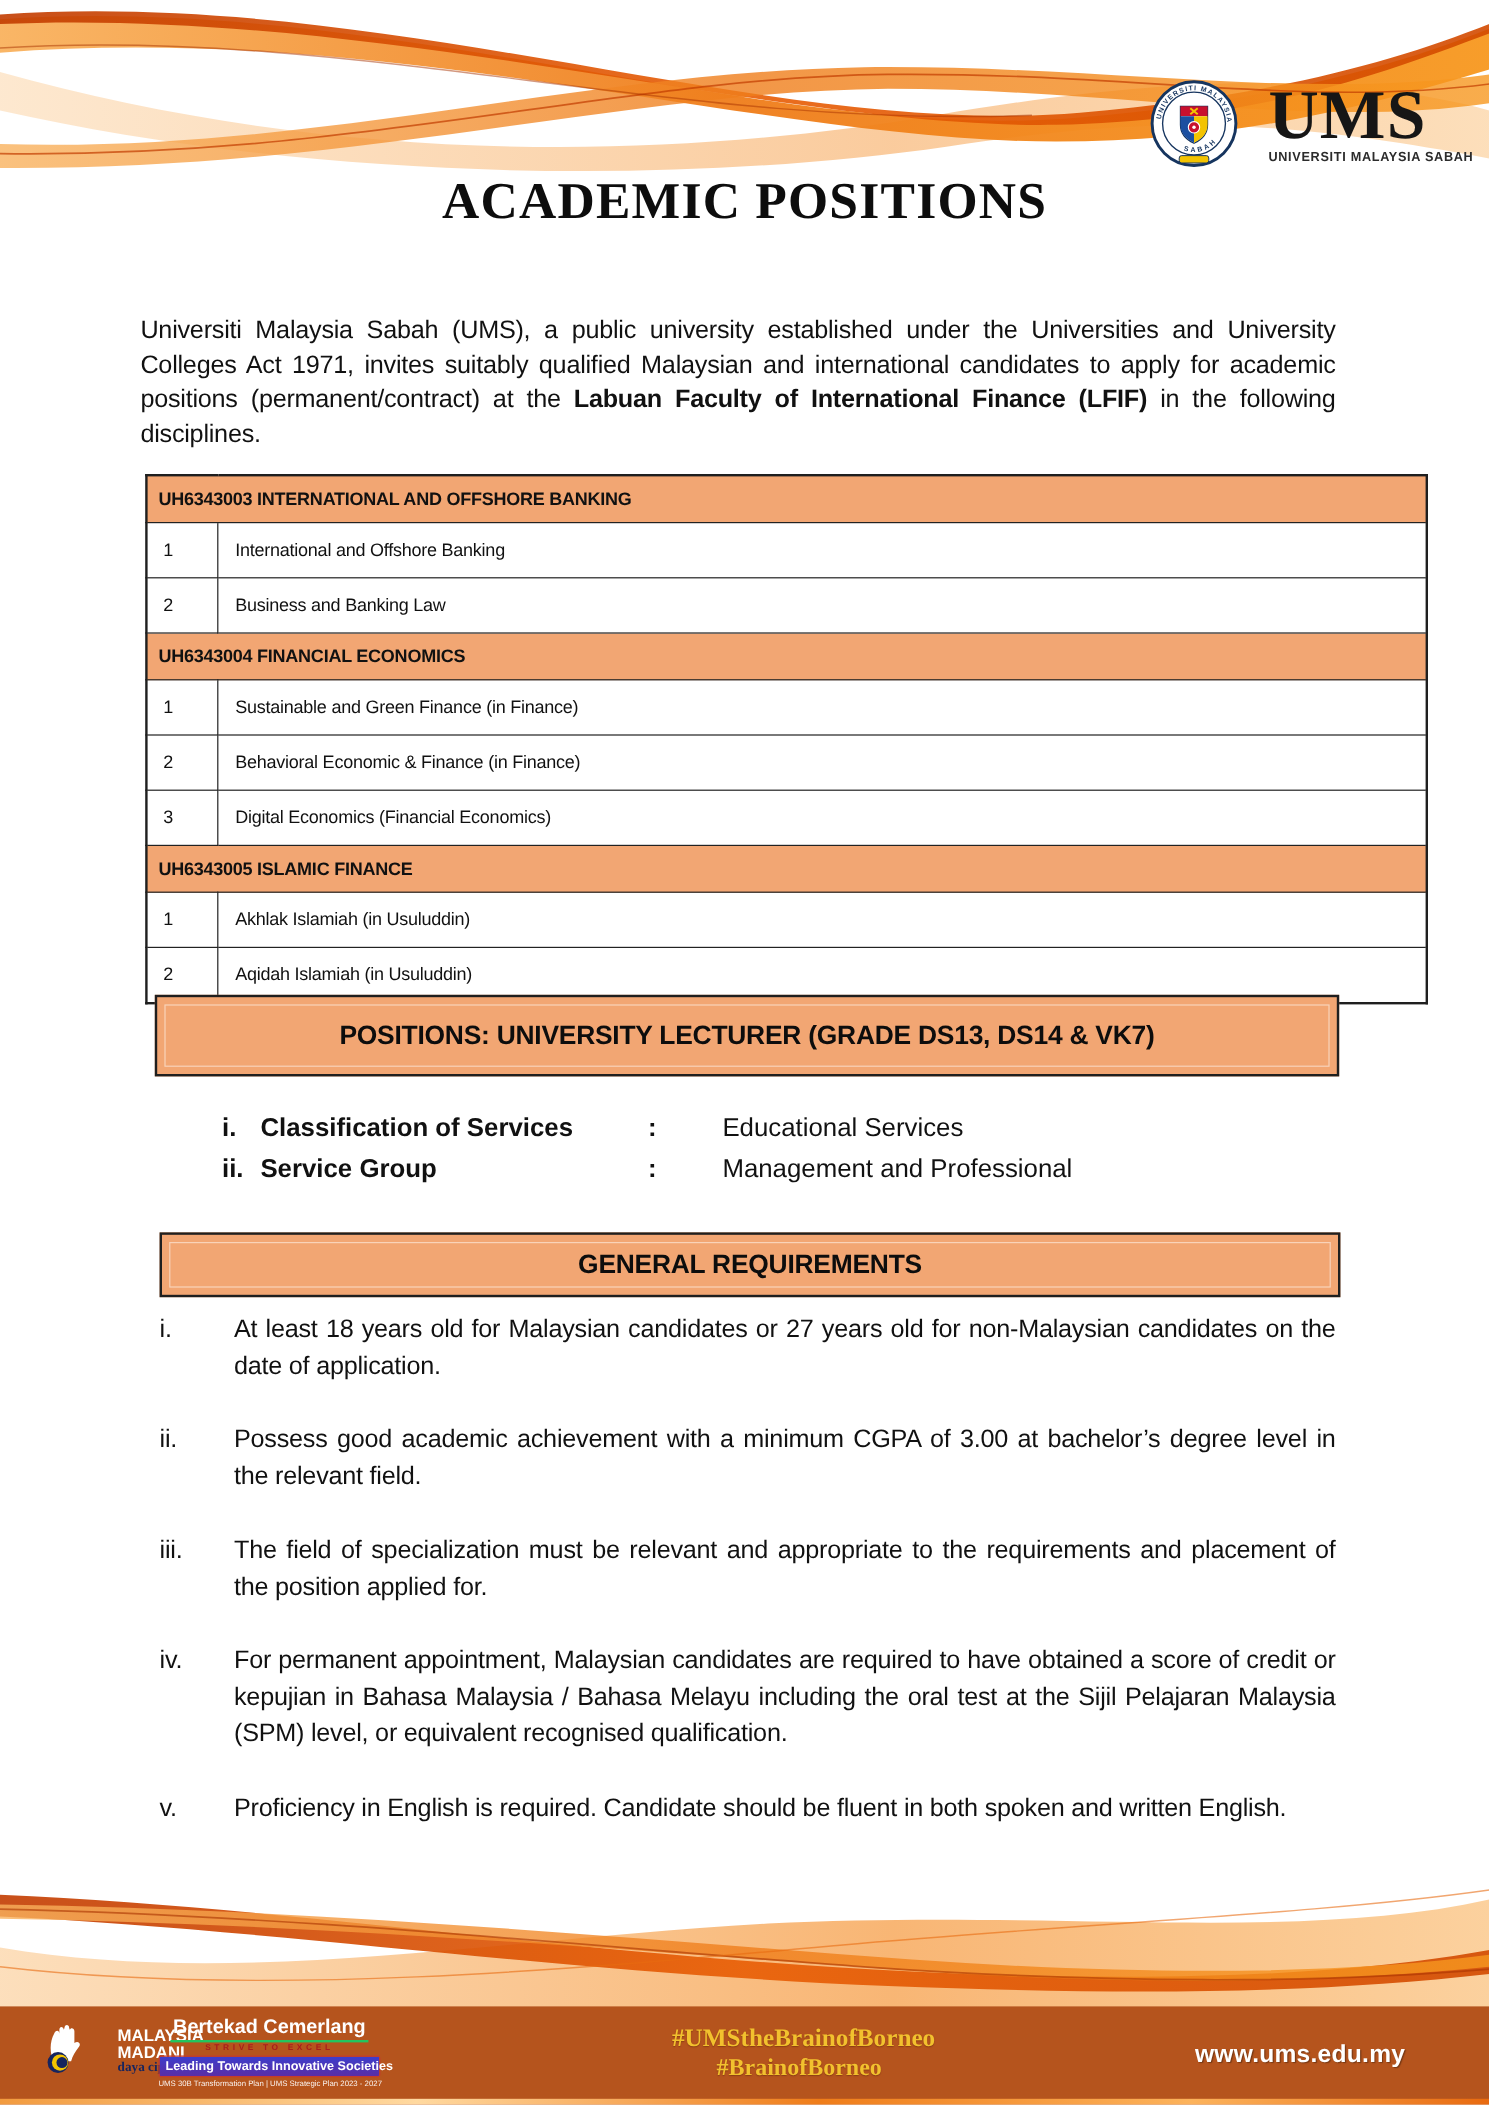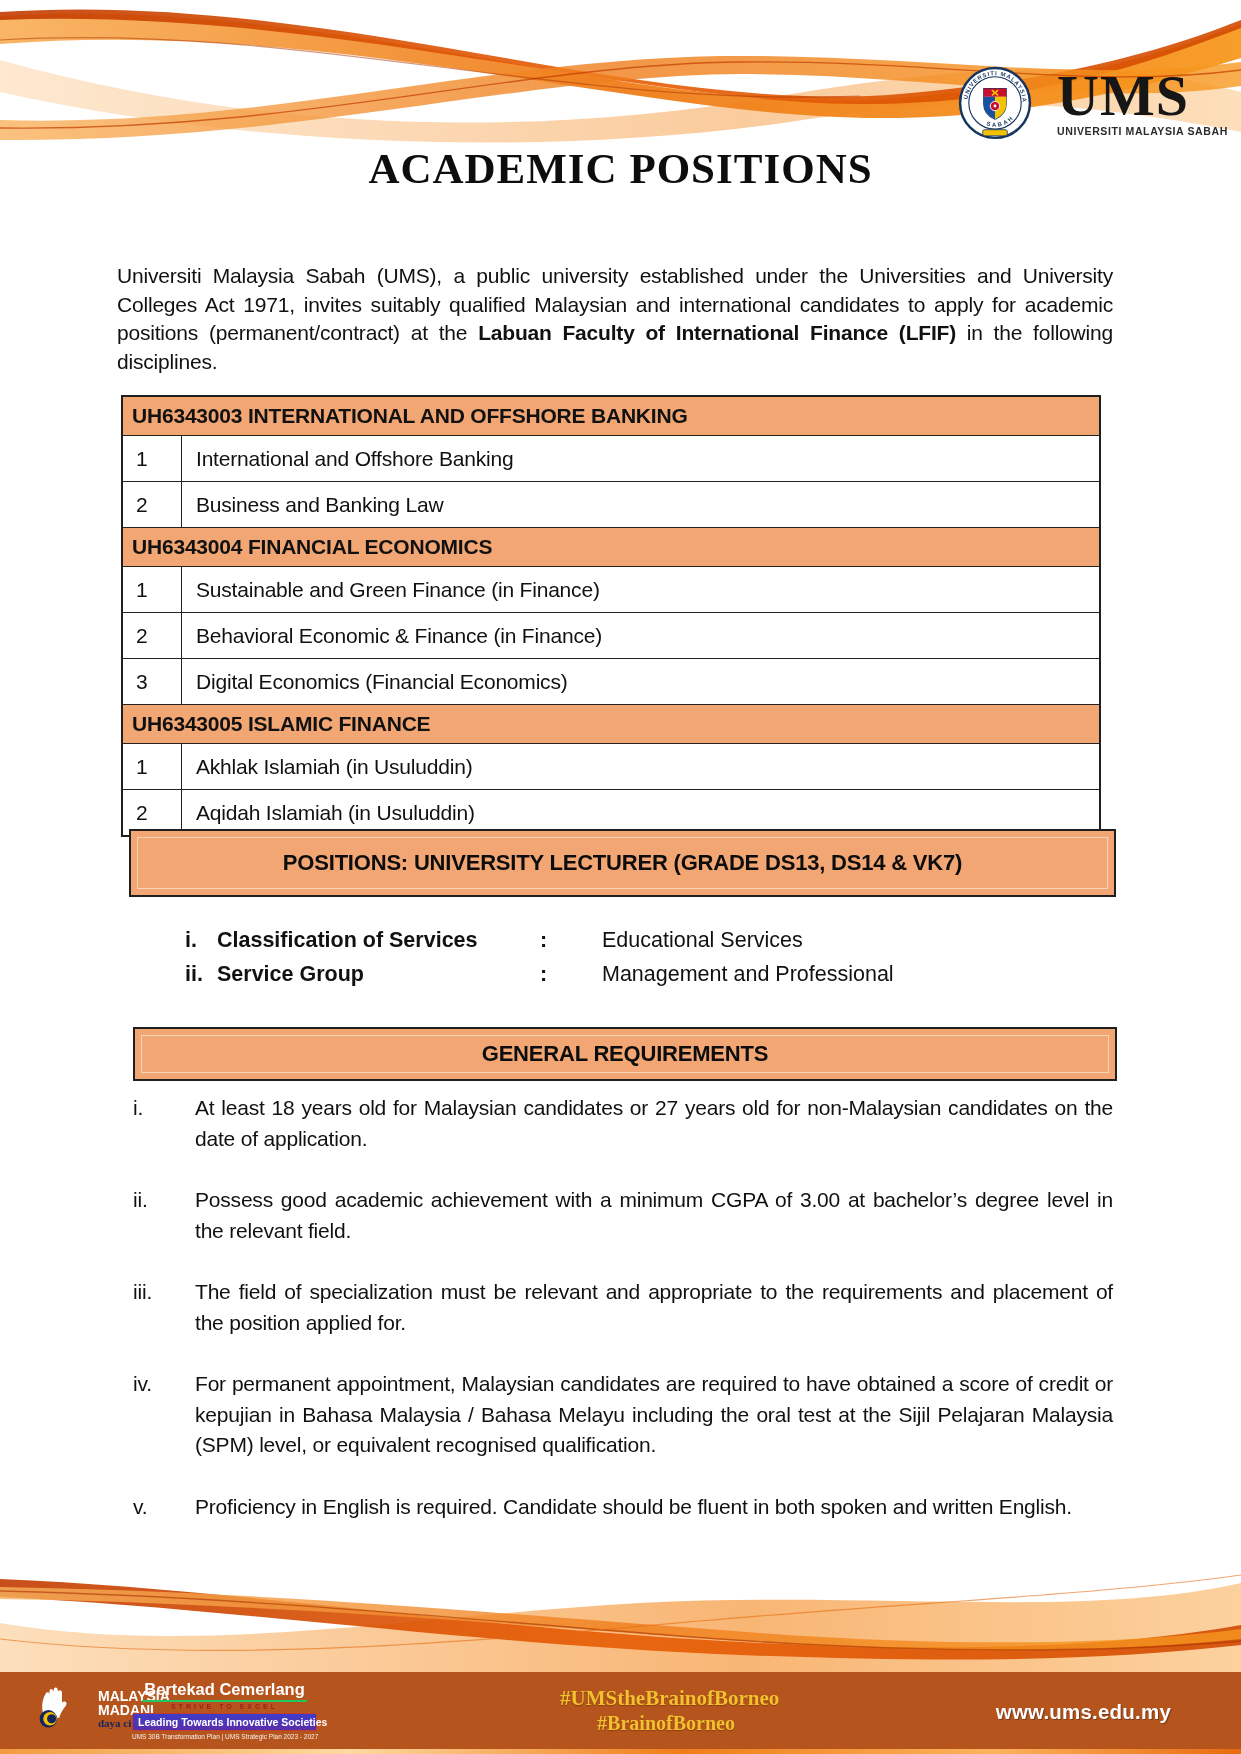--- a/index.html
+++ b/index.html
@@ -28,23 +28,23 @@
     font-size:43px;letter-spacing:1px;color:#0d0d0d;
   }
   
   .intro{
     position:absolute;top:218px;left:117px;width:996px;
     font-size:21px;line-height:28.5px;text-align:justify;letter-spacing:-0.2px;margin-top:44px;
   }
   .intro b{font-weight:700;}
   
   .positions-table{
-    position:absolute;top:395px;left:121px;width:980px;
+    position:absolute;top:395px;left:121px;width:1069px;
     border-collapse:collapse;border:2.5px solid #1f1f1f;
-    font-size:21px;letter-spacing:-0.2px;
+    font-size:15px;letter-spacing:-0.2px;
   }
   .positions-table td{border:1.6px solid #222;}
   .positions-table tr.band td{
     background:#F2A673;font-weight:700;height:34px;padding:2px 2px 2px 9px;
   }
   .positions-table tr.data td{height:43px;background:#fff;}
   .positions-table td.no{width:44px;padding-left:13px;}
   .positions-table td.disc{padding-left:14px;}
   
   .banner{

